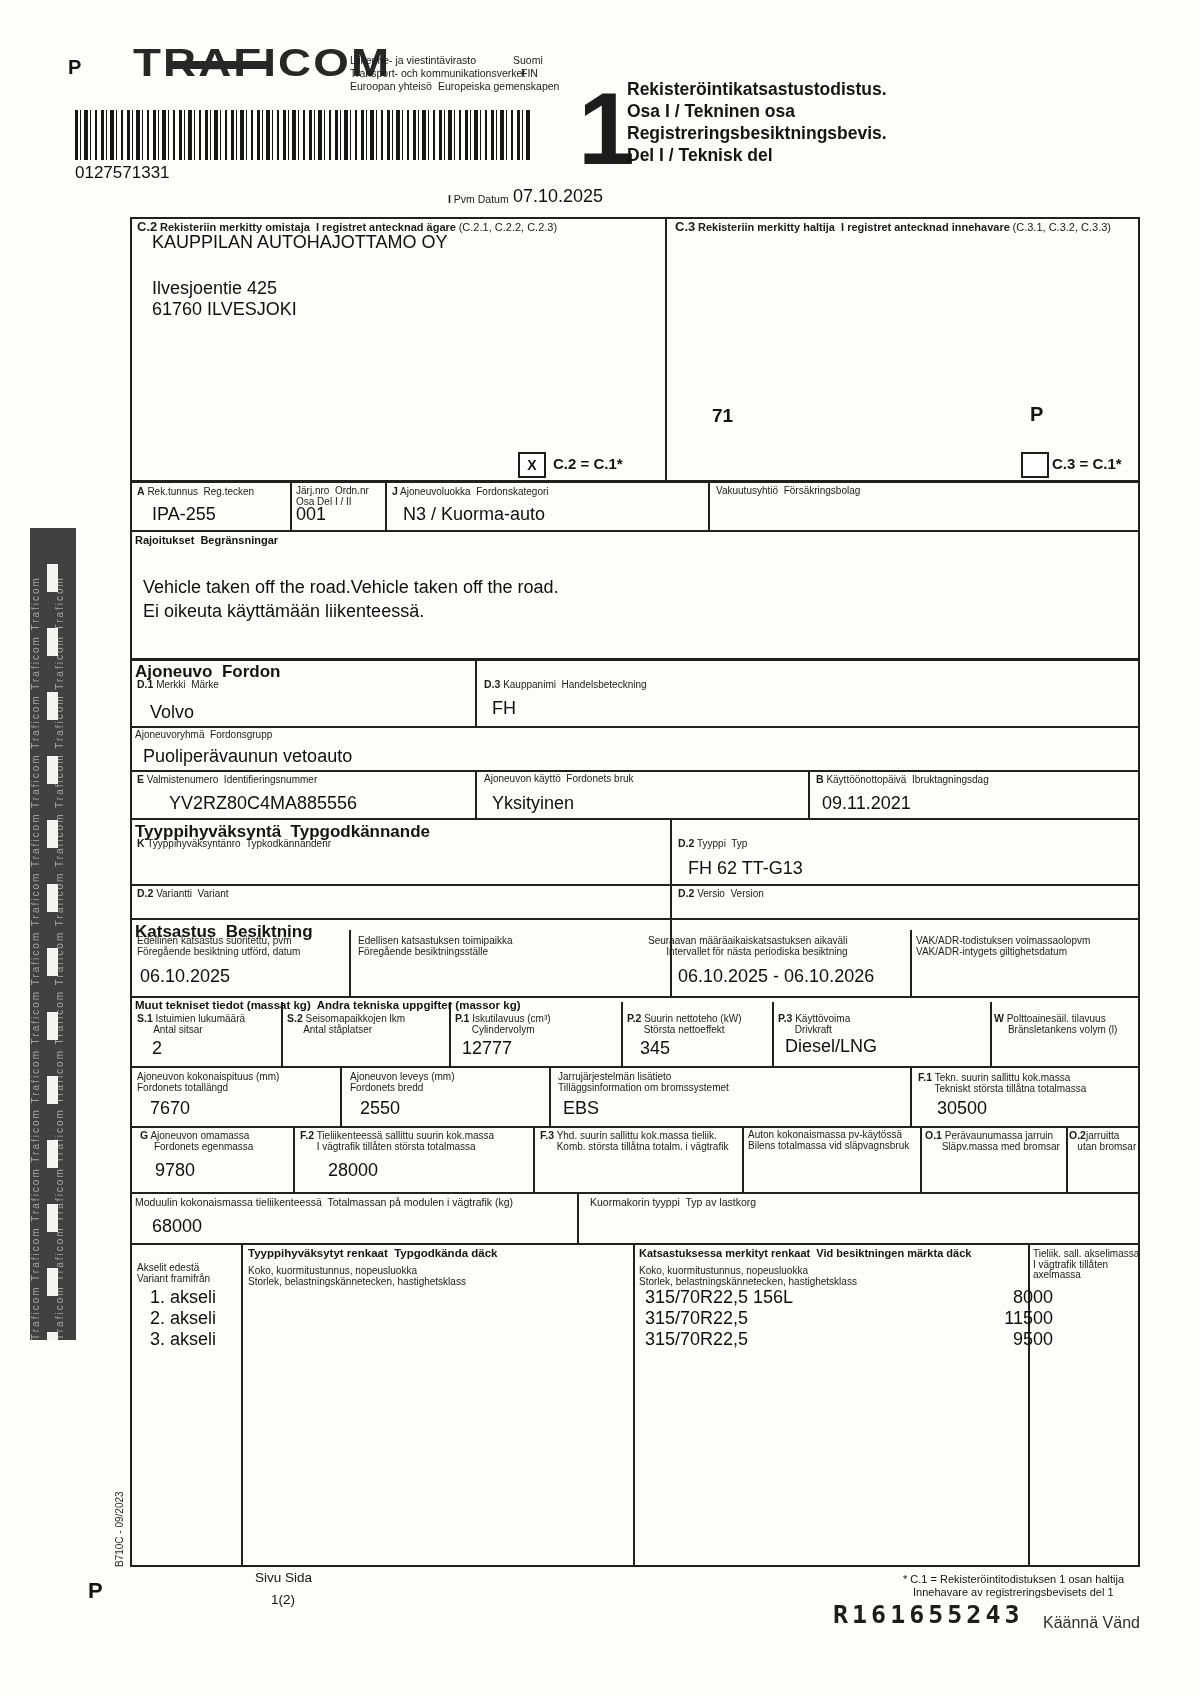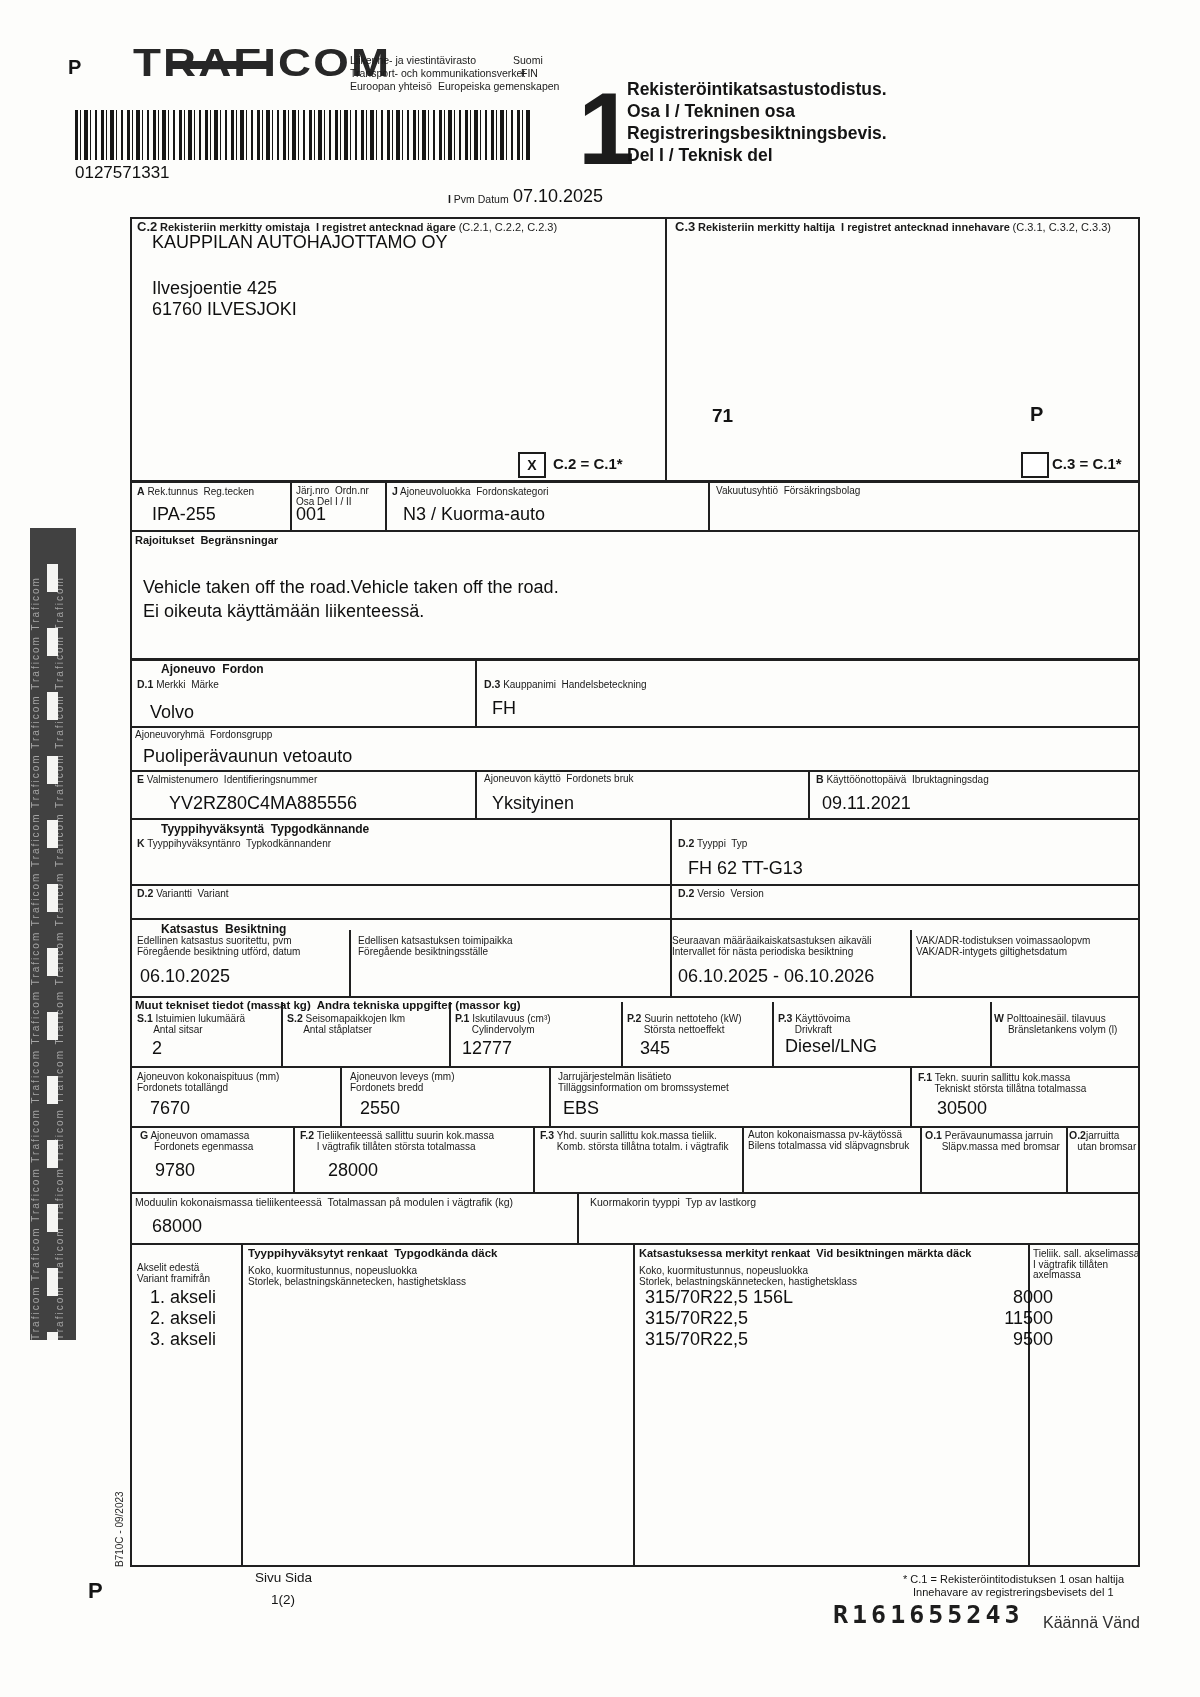--- a/index.html
+++ b/index.html
@@ -3,21 +3,21 @@
 <meta charset="utf-8">
 <style>
   html,body{margin:0;padding:0;background:#ffffff;}
   #page{position:relative;width:1200px;height:1697px;background:#fdfdfb;
         font-family:"Liberation Sans",sans-serif;color:#141414;overflow:hidden;}
   .p{position:absolute;}
   .lb{font-size:10px;line-height:10.5px;color:#1a1a1a;white-space:pre;}
   .cd{font-weight:bold;font-size:10.5px;}
   .fc{font-weight:bold;font-size:13px;}
   .hb{font-weight:bold;font-size:11px;white-space:pre;}
-  .sec{font-weight:bold;font-size:12px;white-space:pre;margin-left:26px;}
+  .sec{font-weight:bold;font-size:17px;white-space:pre;}
   .va{font-size:18px;color:#0f0f0f;white-space:pre;}
   .hline{position:absolute;background:#202020;height:2px;}
   .vline{position:absolute;background:#202020;width:2px;}
   .thick{height:3px;}
   .cb{position:absolute;width:24px;height:22px;border:2px solid #1c1c1c;background:#fff;
       text-align:center;font-weight:bold;font-size:14px;line-height:22px;}
   .cblab{font-weight:bold;font-size:15px;white-space:pre;}
   .barcode{position:absolute;background:
      repeating-linear-gradient(90deg,#161616 0 3px,#fdfdfb 3px 5px,#161616 5px 6px,
      #fdfdfb 6px 9px,#161616 9px 13px,#fdfdfb 13px 15px,#161616 15px 16px,
@@ -162,21 +162,21 @@
   <div class="p sec" style="left:135px;top:822px;">Tyyppihyväksyntä  Typgodkännande</div>
   <div class="p lb" style="left:137px;top:838px;"><b class="cd">K</b> <span>Tyyppihyväksyntänro  Typkodkännandenr</span></div>
   <div class="p lb" style="left:678px;top:838px;"><b class="cd">D.2</b> <span>Tyyppi  Typ</span></div>
   <div class="p va" style="left:688px;top:858px;">FH 62 TT-G13</div>
   <div class="p lb" style="left:137px;top:888px;"><b class="cd">D.2</b> <span>Variantti  Variant</span></div>
   <div class="p lb" style="left:678px;top:888px;"><b class="cd">D.2</b> <span>Versio  Version</span></div>
 
   <div class="p sec" style="left:135px;top:922px;">Katsastus  Besiktning</div>
   <div class="p lb" style="left:137px;top:936px;"><span>Edellinen katsastus suoritettu, pvm</span><br><span>Föregående besiktning utförd, datum</span></div>
   <div class="p lb" style="left:358px;top:936px;"><span>Edellisen katsastuksen toimipaikka</span><br><span>Föregående besiktningsställe</span></div>
-  <div class="p lb" style="left:672px;top:936px;"><span>Seuraavan määräaikaiskatsastuksen aikaväli</span><br><span>Intervallet för nästa periodiska besiktning</span></div>
+  <div class="p lb" style="left:648px;top:936px;text-align:right;"><span>Seuraavan määräaikaiskatsastuksen aikaväli</span><br><span>Intervallet för nästa periodiska besiktning</span></div>
   <div class="p lb" style="left:916px;top:936px;"><span>VAK/ADR-todistuksen voimassaolopvm</span><br><span>VAK/ADR-intygets giltighetsdatum</span></div>
   <div class="p va" style="left:140px;top:966px;">06.10.2025</div>
   <div class="p va" style="left:678px;top:966px;">06.10.2025 - 06.10.2026</div>
 
   <div class="p" style="left:135px;top:999px;font-weight:bold;font-size:11.5px;white-space:pre;">Muut tekniset tiedot (massat kg)  Andra tekniska uppgifter (massor kg)</div>
   <div class="p lb" style="left:137px;top:1013px;"><b class="cd">S.1</b> <span>Istuimien lukumäärä</span><br>      <span>Antal sitsar</span></div>
   <div class="p lb" style="left:287px;top:1013px;"><b class="cd">S.2</b> <span>Seisomapaikkojen lkm</span><br>      <span>Antal ståplatser</span></div>
   <div class="p lb" style="left:455px;top:1013px;"><b class="cd">P.1</b> <span>Iskutilavuus (cm³)</span><br>      <span>Cylindervolym</span></div>
   <div class="p lb" style="left:627px;top:1013px;"><b class="cd">P.2</b> <span>Suurin nettoteho (kW)</span><br>      <span>Största nettoeffekt</span></div>
   <div class="p lb" style="left:778px;top:1013px;"><b class="cd">P.3</b> <span>Käyttövoima</span><br>      <span>Drivkraft</span></div>

